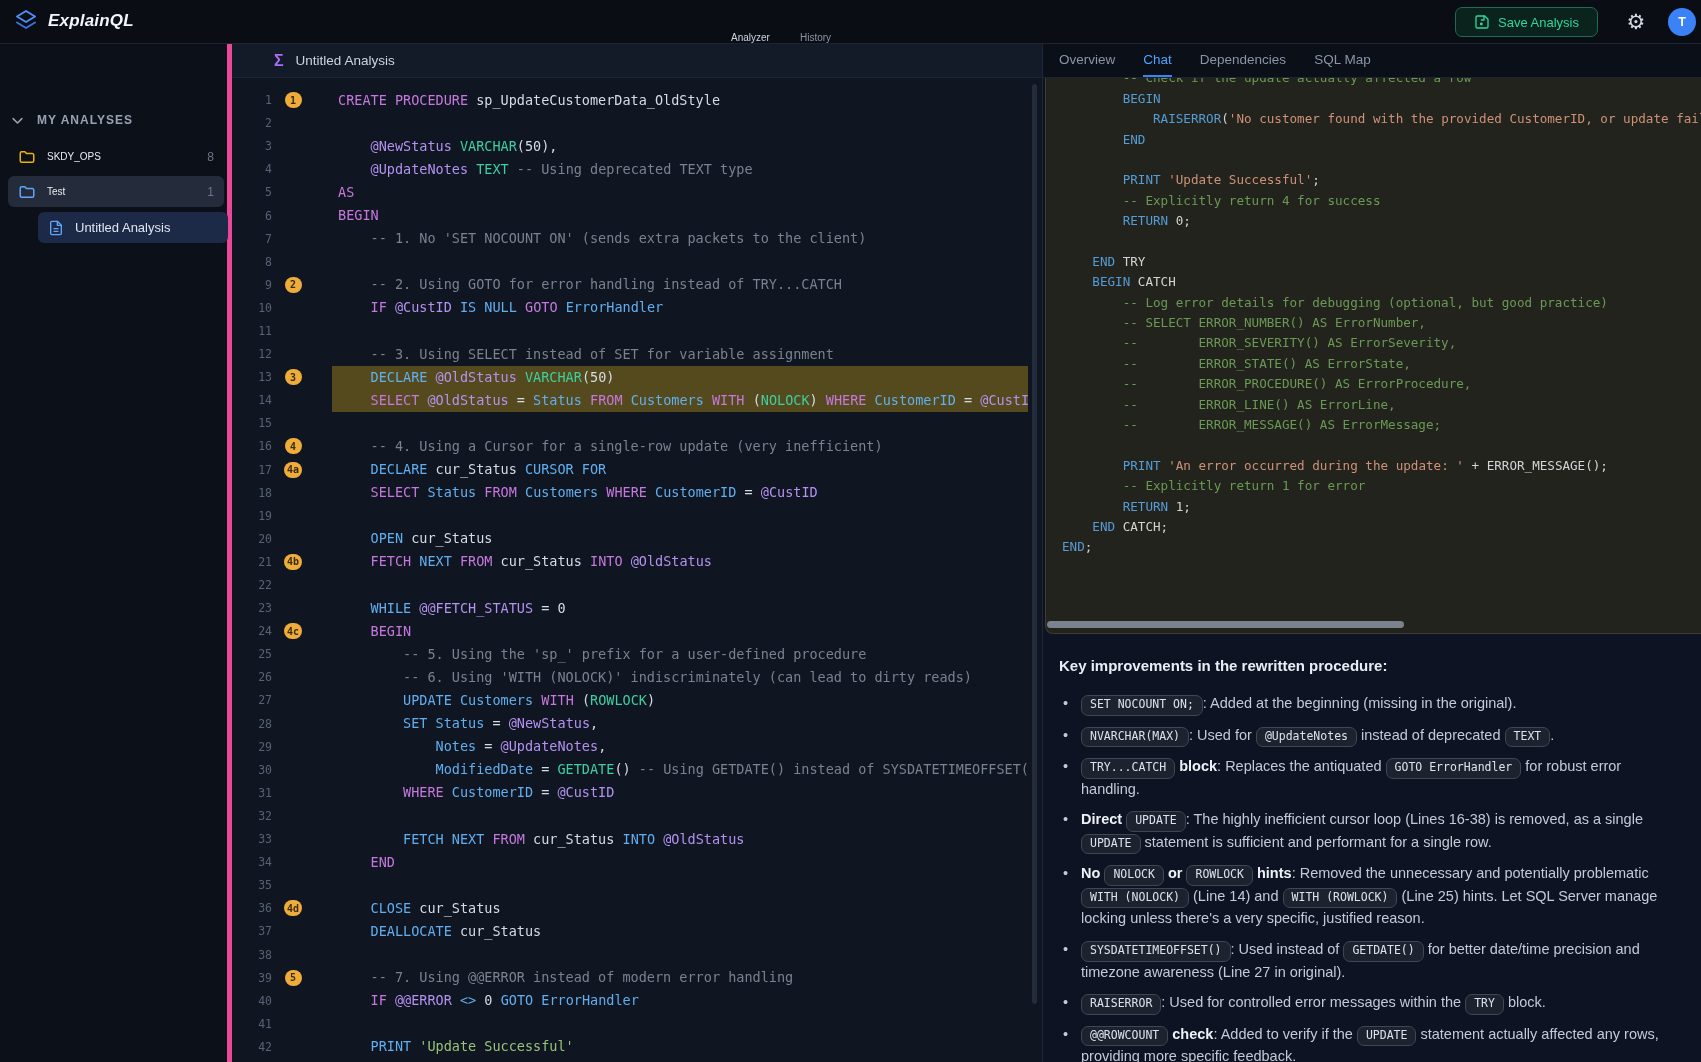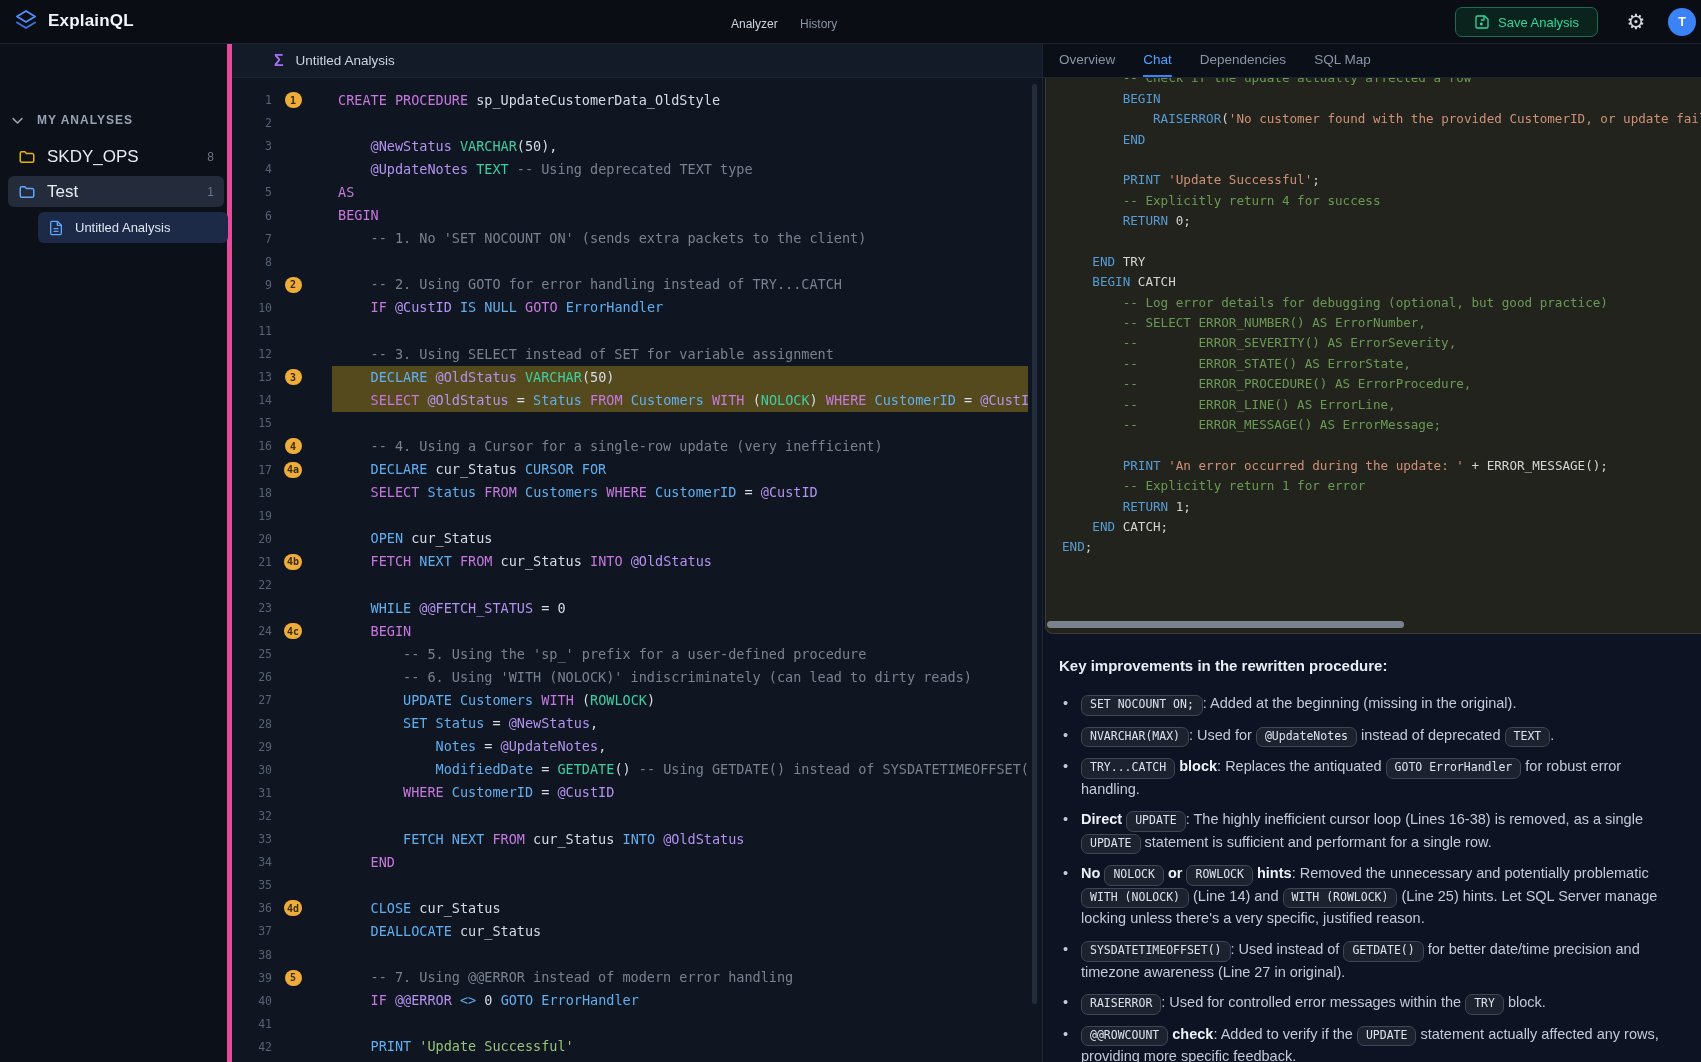--- a/index.html
+++ b/index.html
@@ -2,42 +2,42 @@
 <html><head>
 <meta charset="utf-8">
 <style>
   * { margin:0; padding:0; box-sizing:border-box; }
   html,body { background:#07090d; }
   body { font-family:"Liberation Sans", sans-serif; }
   #app { position:relative; width:1701px; height:1062px; overflow:hidden; background:#0d1322; }
 
   
   .navbar { position:absolute; left:0; top:0; width:1701px; height:44px; background:#0a0d13; border-bottom:1px solid #1d2431; z-index:30; }
-  .brand { position:absolute; left:14px; top:9px; display:flex; align-items:center; gap:10px; }
+  .brand { position:absolute; left:14px; top:9px; display:flex; align-items:center; gap:10px;font-style:italic; }
   .brand-title { color:#f2f5f9; font-size:17px; font-weight:bold; letter-spacing:.2px; }
-  .nav-link { position:absolute; top:2px; height:44px; line-height:44px; font-size:12px; cursor:pointer; }
+  .nav-link { position:absolute; top:16px; height:44px; line-height:44px; font-size:10px; cursor:pointer; }
   .nav-link.analyzer { left:731px; color:#cdd5e1; }
   .nav-link.history { left:800px; color:#8b95a6; }
   .save-btn { position:absolute; left:1455px; top:7px; width:143px; height:30px; border-radius:7px;
               background:#0a231d; border:1px solid #1d6b52; display:flex; align-items:center; justify-content:center;
               gap:8px; color:#2fd6a0; font-size:13px; cursor:pointer; }
   .gear { position:absolute; left:1622px; top:7px; width:28px; height:30px; color:#d3d8e0; font-size:21px;
           display:flex; align-items:center; justify-content:center; cursor:pointer; }
   .avatar { position:absolute; left:1668px; top:8px; width:28px; height:28px; border-radius:50%; background:#3b82f6;
             color:#fff; font-size:12.5px; font-weight:bold; display:flex; align-items:center; justify-content:center; cursor:pointer; }
 
   
   .sidebar { position:absolute; left:0; top:44px; width:232px; height:1018px; background:#0c1018; border-right:5px solid #ec4899; z-index:20; }
   .side-head { position:absolute; left:10px; top:62px; width:212px; height:28px; display:flex; align-items:center; gap:12px; cursor:pointer; }
   .side-head-label { color:#98a2b3; font-size:12px; font-weight:bold; letter-spacing:1px; }
   .side-row { position:absolute; display:flex; align-items:center; gap:11px; border-radius:6px; cursor:pointer; padding:0 10px; }
   .row-skdy { left:8px; top:97px; width:216px; height:31px; }
   .row-test { left:8px; top:132px; width:216px; height:31px; background:#242c3b; }
   .row-untitled { left:38px; top:168px; width:190px; height:31px; background:#1d2a47; }
-  .side-row .label { color:#e7ecf3; font-size:17px; flex:1; }
+  .side-row .label { color:#e7ecf3; font-size:10px; flex:1; }
   .side-row .count { color:#6c7686; font-size:12px; }
   .row-untitled .label { font-size:13px; color:#dde5f0; }
 
   
   .editor { position:absolute; left:232px; top:44px; width:810px; height:1018px; background:#0f1521; overflow:hidden; }
   .editor-head { position:absolute; left:0; top:0; width:810px; height:34px; background:#131a28; border-bottom:1px solid #1d2431;
                  display:flex; align-items:center; }
   .sigma { margin-left:42px; color:#a96ef5; font-size:16px; font-weight:bold; }
   .editor-title { margin-left:12px; color:#ccd4e0; font-size:13.5px; }
   .code-area { position:absolute; left:0; top:34px; width:810px; height:984px; overflow:hidden; padding-top:10.5px; cursor:text; }

